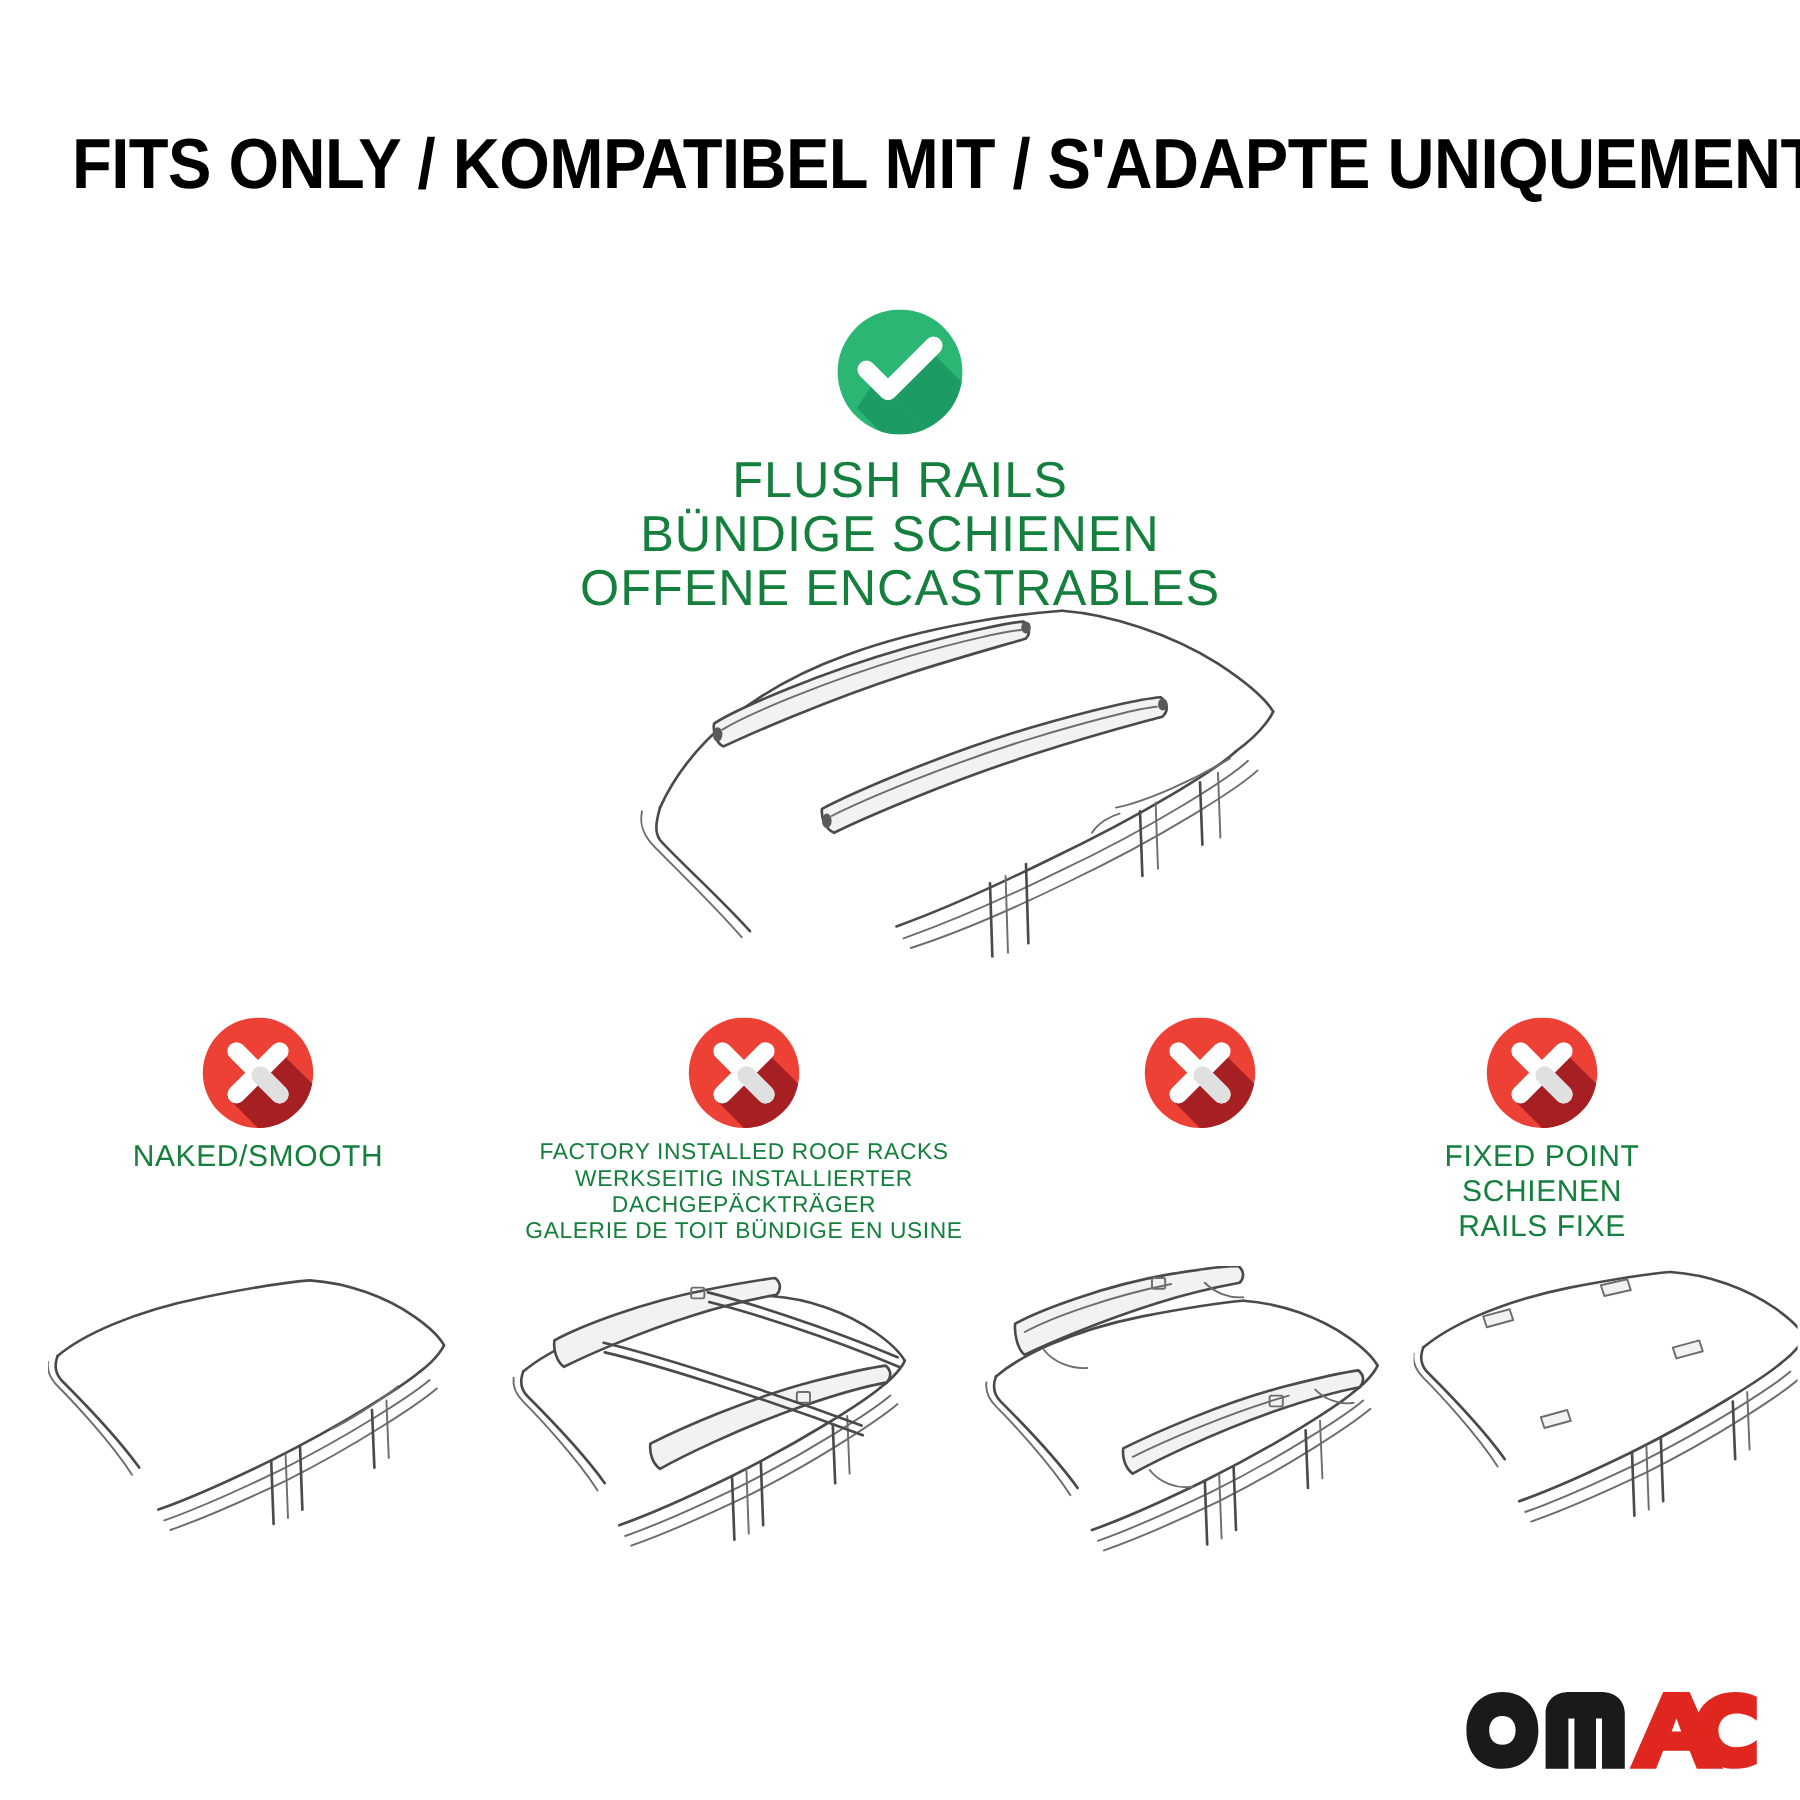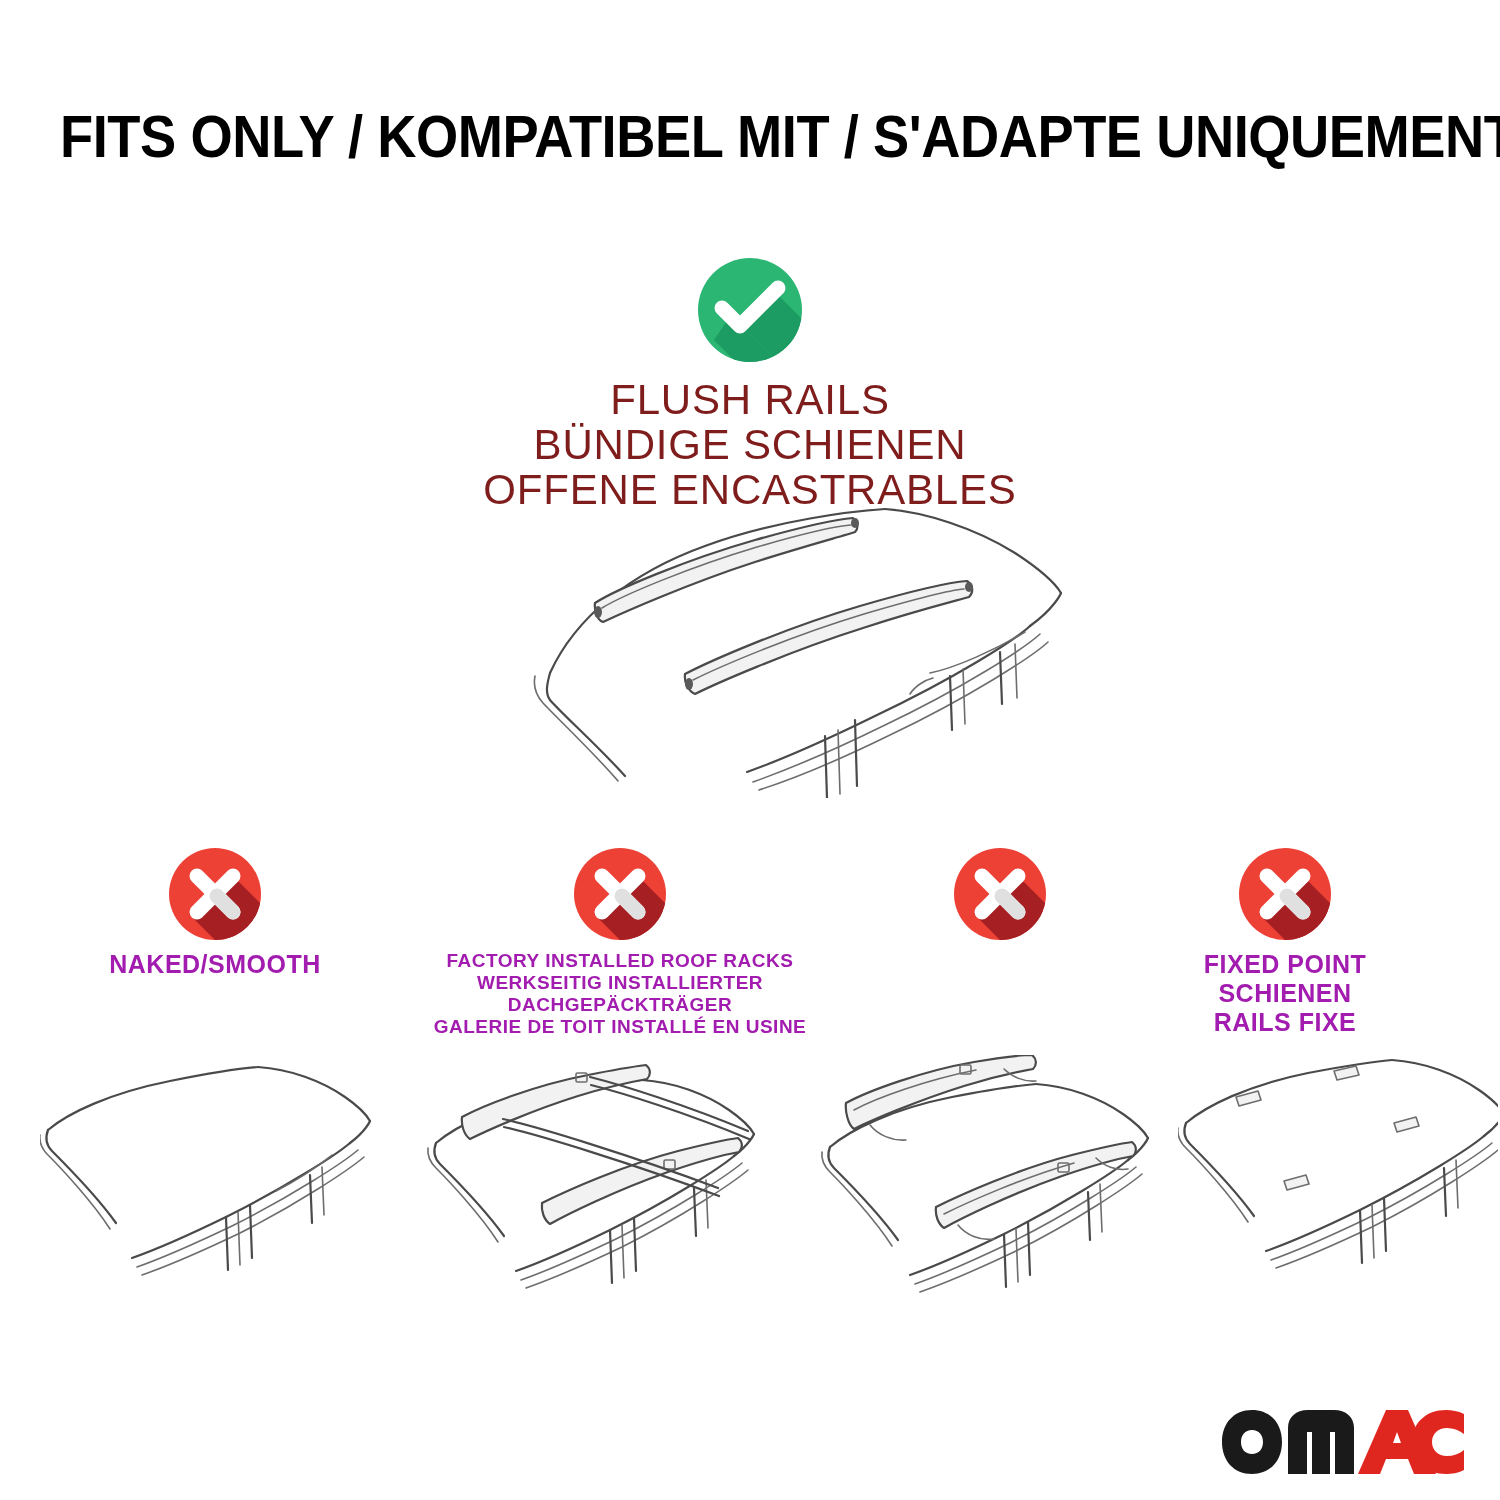--- a/index.html
+++ b/index.html
@@ -43,21 +43,21 @@
   .badge-green-wrap {
     width: 1500px;
     height: 104px;
     display: block;
   }
   .hero-lines {
     margin-top: 16px;
     font-size: 42px;
     line-height: 1.07;
     font-weight: 400;
-    color: #7f1d1d;
+    color: #15803d;
     letter-spacing: 0.8px;
   }
   .hero-line { display: block; }
 
   .hero-art {
     position: absolute;
     top: 498px;
     left: 440;
     width: 1500px;
     text-align: center;
@@ -82,22 +82,22 @@
   .col-3 { left: 1140px; width: 290px; }
 
   .badge-red-wrap {
     height: 92px;
     display: block;
   }
   .col-label {
     margin-top: 10px;
     font-size: 25px;
     line-height: 1.16;
-    font-weight: 700;
-    color: #a21caf;
+    font-weight: 400;
+    color: #15803d;
     letter-spacing: 0.5px;
   }
   .col-1 .col-label { font-size: 19px; }
   .label-line { display: block; white-space: nowrap; }
 
   
   .art-row {
     position: absolute;
     top: 1055px;
     left: 0;
@@ -269,21 +269,21 @@
         </g>
         <g clip-path="url(#rc1)">
           <line x1="227" y1="48" x2="243" y2="64" stroke="#e0e0e0" stroke-width="15" stroke-linecap="round"></line>
         </g>
       </svg>
     </div>
     <div class="col-label">
       <span class="label-line">FACTORY INSTALLED ROOF RACKS</span>
       <span class="label-line">WERKSEITIG INSTALLIERTER</span>
       <span class="label-line">DACHGEPÄCKTRÄGER</span>
-      <span class="label-line">GALERIE DE TOIT INSTALLÉ EN USINE</span>
+      <span class="label-line">GALERIE DE TOIT BÜNDIGE EN USINE</span>
     </div>
   </div>
 
   <div class="col col-2">
     <div class="badge-red-wrap">
       <svg width="320" height="92" viewBox="0 0 320 92" xmlns="http://www.w3.org/2000/svg">
         <defs>
             <clipPath id="rc2">
               <circle cx="160" cy="46" r="46"></circle>
             </clipPath>

